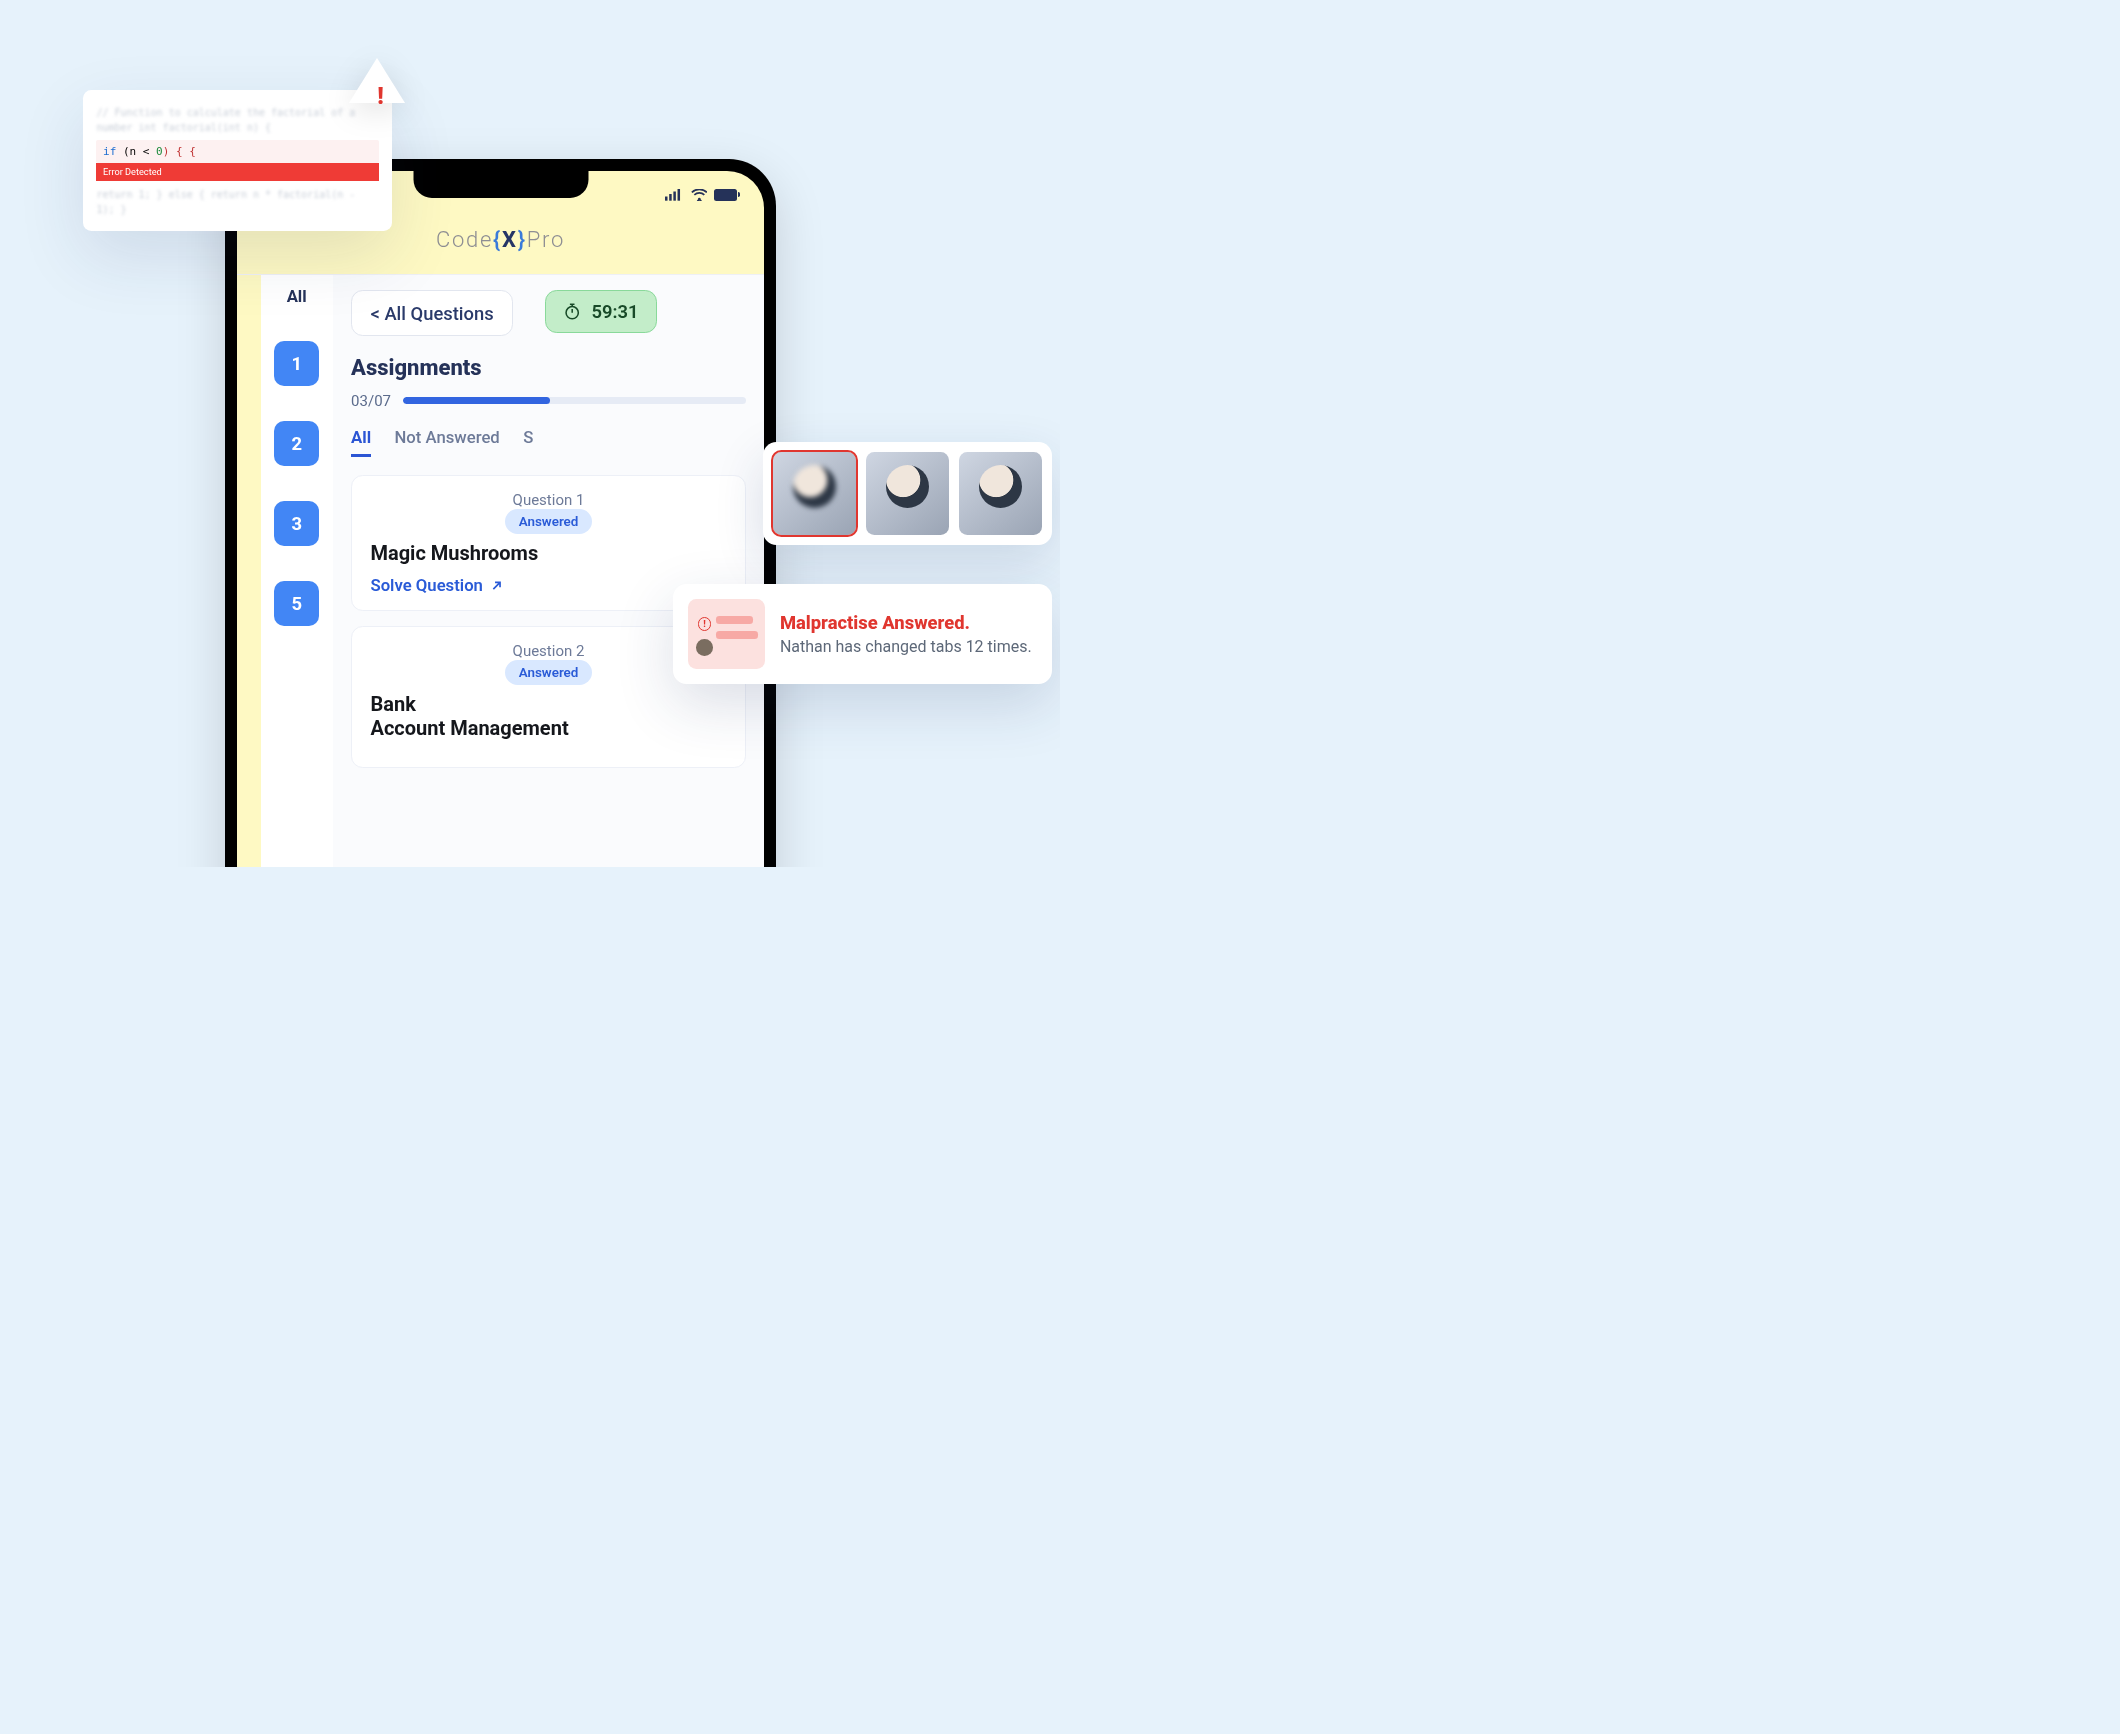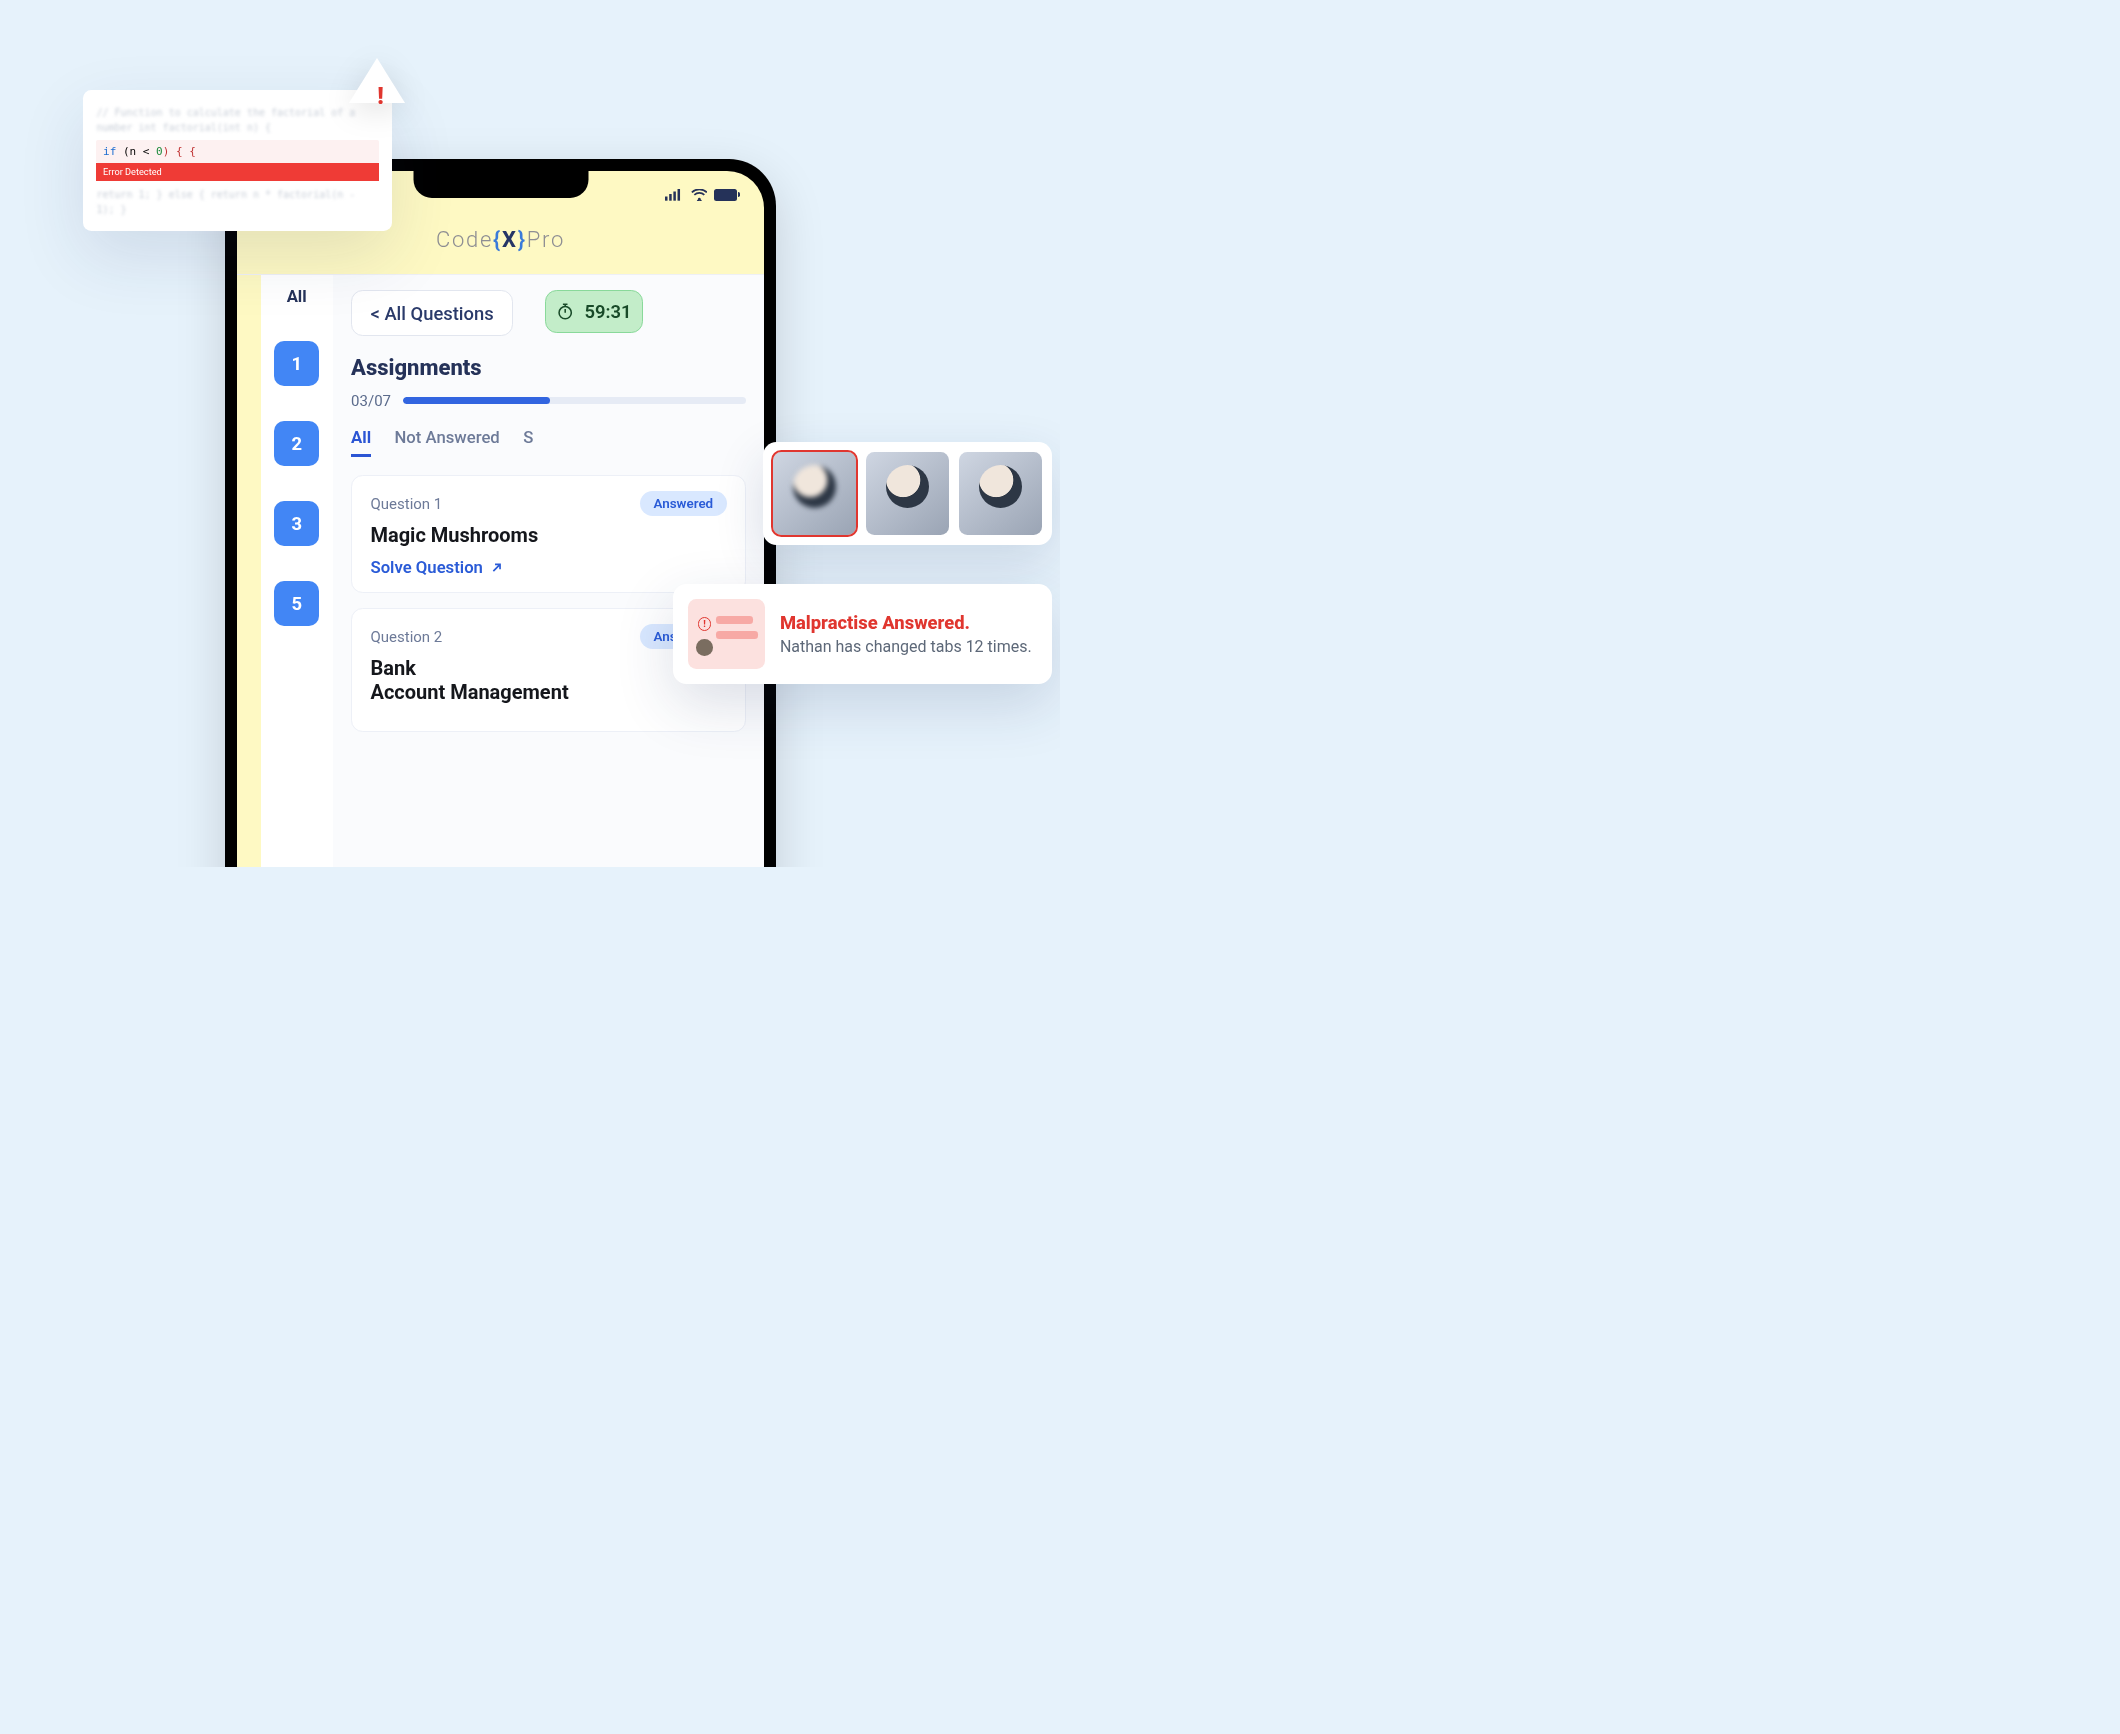--- a/index.html
+++ b/index.html
@@ -127,21 +127,21 @@
       border-radius: 11.7px;
       padding: 11.7px 18.4px;
       font-size: 18.4px;
       color: #2a3a6a;
       font-weight: 500;
     }
     .timer {
       background: #c3edc9;
       border: 0.8px solid #89d99a;
       border-radius: 11.7px;
-      padding: 10px 10px;
+      padding: 10px 17px;
       display: flex;
       align-items: center;
       gap: 10px;
       color: #184a28;
       font-size: 18.4px;
       font-weight: 600;
     }
 
     .section-title {
       color: #253259;
@@ -174,21 +174,21 @@
       border-bottom: 3.3px solid #2b55d4;
     }
 
     .qcard {
       background: #fff;
       border: 0.8px solid #edf0f7;
       border-radius: 11.7px;
       padding: 15px 18.4px;
       margin-bottom: 15px;
     }
-    .qhead { display: flex; justify-content: space-between; align-items: center; margin-bottom: 6.7px; }
+    .qhead { display: flex; justify-content: space-between; align-items: center; margin-bottom: 6.7px; flex-direction: column; }
     .qnum { color: #6d7a98; font-size: 15px; }
     .qbadge {
       background: #d9e8ff;
       color: #2a5bd7;
       border-radius: 834px;
       padding: 5px 13.4px;
       font-size: 13.4px;
       font-weight: 600;
     }
     .qtitle { color: #15171c; font-size: 20px; font-weight: 700; margin-bottom: 11.7px; }

